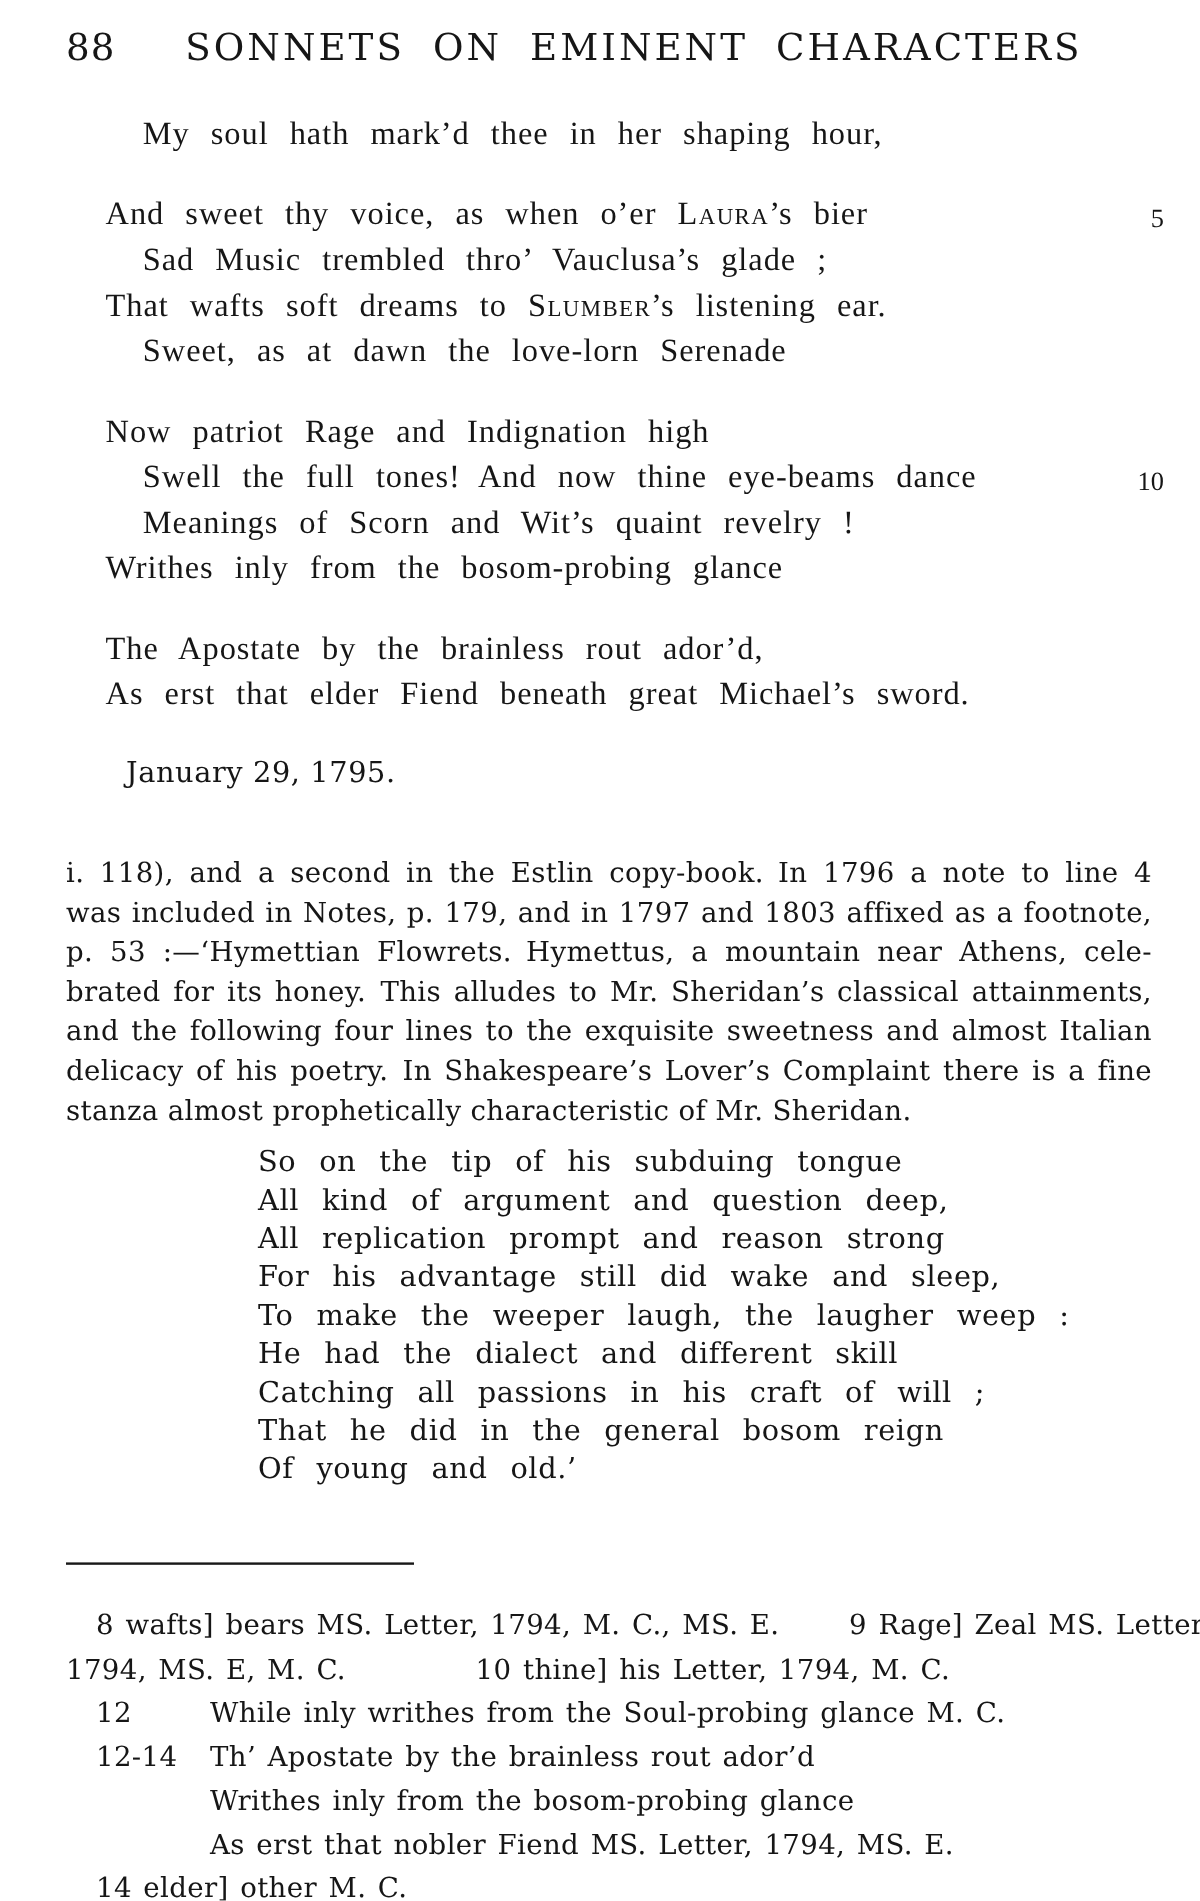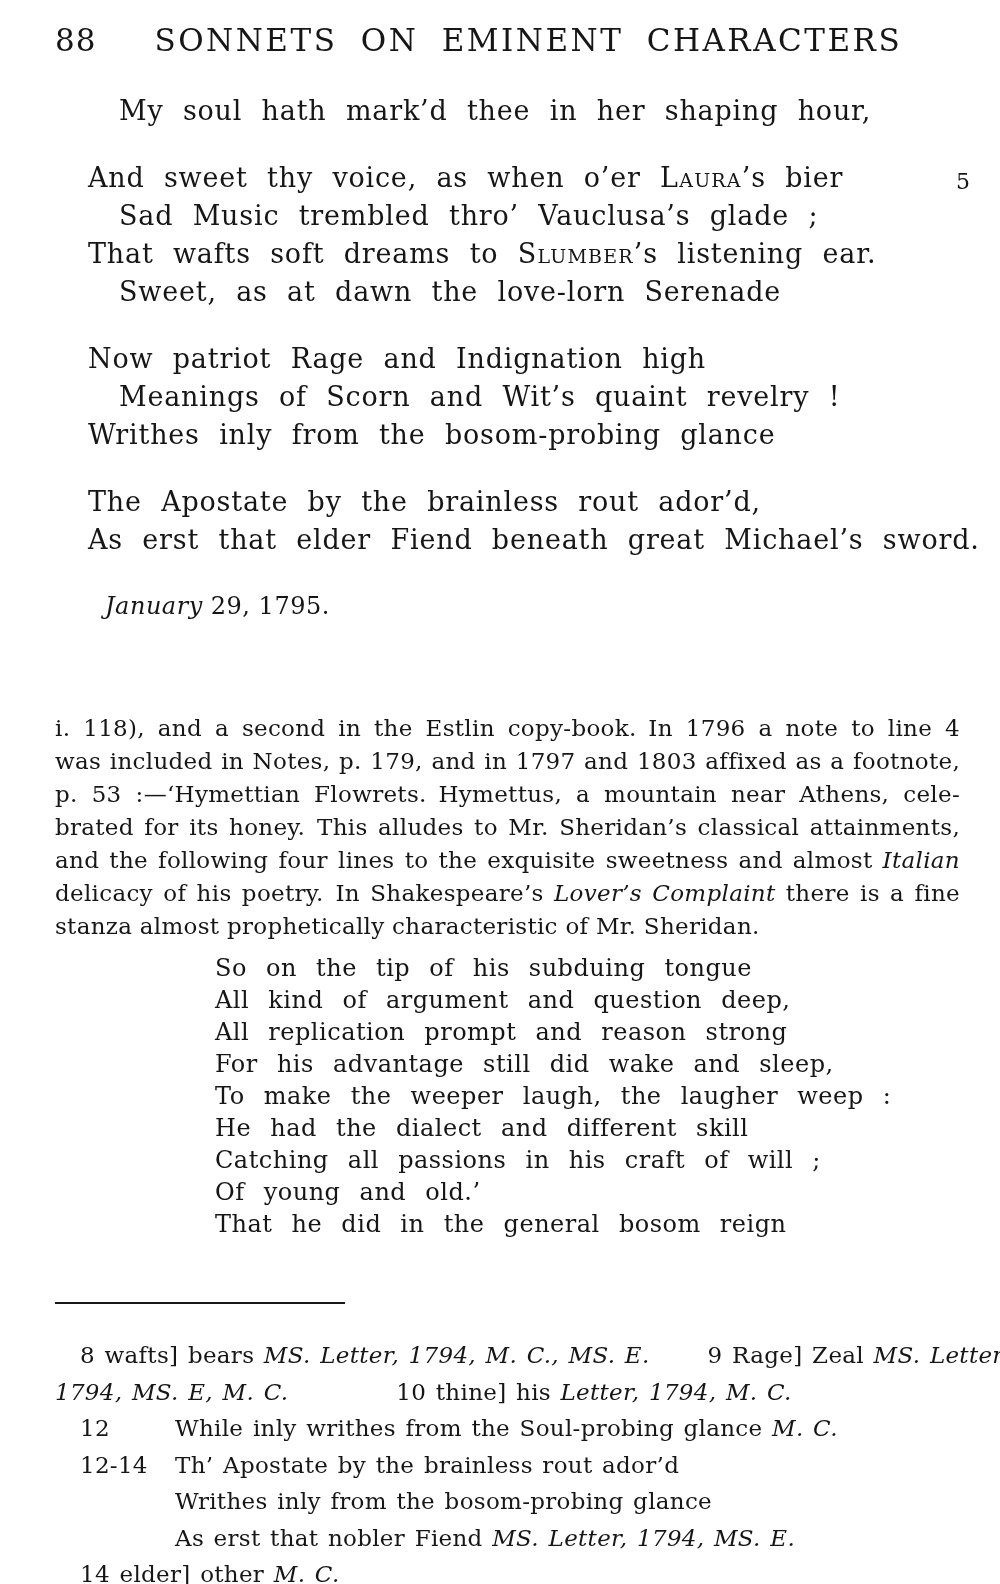--- a/index.html
+++ b/index.html
@@ -14,21 +14,21 @@
   
   .header{
     position:absolute;top:22px;left:55px;right:40px;
     display:flex;align-items:flex-end;
     font-size:31px;
   }
   .pagenum{letter-spacing:1px;}
   .htitle{margin-left:58px;letter-spacing:2.5px;word-spacing:11px;}
   
   .poem{position:absolute;top:92px;left:88px;right:30px;}
-  .stanza{margin:0 0 29px 0;}
+  .stanza{margin:0 0 29px 0;font-family:Liberation Serif, serif;}
   .pline{
     position:relative;
     font-size:27px;line-height:38px;
     letter-spacing:0.8px;word-spacing:10px;
     white-space:nowrap;
   }
   .pline.ind{padding-left:31px;}
   .lineno{
     position:absolute;right:0;top:4px;
     font-size:22px;letter-spacing:0;word-spacing:0;
@@ -65,21 +65,21 @@
   
   .apparatus{position:absolute;top:1337px;left:55px;right:40px;}
   .aline{
     font-size:23px;line-height:36.5px;
     letter-spacing:0.3px;word-spacing:2px;
     white-space:nowrap;
   }
   .aline.in1{padding-left:25px;}
   .aline.cont{padding-left:120px;}
   
-  .i{font-style:italic;}
+  .i{}
   .sc{font-variant:small-caps;letter-spacing:1.2px;}
   .sup{font-size:0.6em;vertical-align:super;line-height:0;margin-left:2px;}
   .gap1{display:inline-block;width:58px;}
   .gap2{display:inline-block;width:108px;}
   .numcol{display:inline-block;width:95px;}
 </style>
 </head>
 <body>
 
 <div class="page">
@@ -94,20 +94,21 @@
       <div class="pline ind"><span class="ptext"><span>My soul hath mark’d thee in her shaping hour,</span></span></div>
     </div>
     <div class="stanza">
       <div class="pline"><span class="ptext"><span>And sweet thy voice, as when o’er </span><span class="sc">Laura</span><span>’s bier</span></span><span class="lineno">5</span></div>
       <div class="pline ind"><span class="ptext"><span>Sad Music trembled thro’ Vauclusa’s glade ;</span></span></div>
       <div class="pline"><span class="ptext"><span>That wafts soft dreams to </span><span class="sc">Slumber</span><span>’s listening ear.</span></span></div>
       <div class="pline ind"><span class="ptext"><span>Sweet, as at dawn the love-lorn Serenade</span></span></div>
     </div>
     <div class="stanza">
       <div class="pline"><span class="ptext"><span>Now patriot Rage and Indignation high</span></span></div>
+      <div class="pline ind"><span class="ptext"><span>Swell the full tones! And now thine eye-beams dance</span></span><span class="lineno">10</span></div>
       <div class="pline ind"><span class="ptext"><span>Meanings of Scorn and Wit’s quaint revelry !</span></span></div>
       <div class="pline"><span class="ptext"><span>Writhes inly from the bosom-probing glance</span></span></div>
     </div>
     <div class="stanza">
       <div class="pline"><span class="ptext"><span>The Apostate by the brainless rout ador’d,</span></span></div>
       <div class="pline"><span class="ptext"><span>As erst that elder Fiend beneath great Michael’s sword.</span></span></div>
     </div>
     <div class="dateline"><span><span class="i">January</span><span> 29, 1795.</span></span></div>
   </section>
 
@@ -122,22 +123,22 @@
   </section>
 
   <section class="quote">
     <div class="qline">So on the tip of his subduing tongue</div>
     <div class="qline">All kind of argument and question deep,</div>
     <div class="qline">All replication prompt and reason strong</div>
     <div class="qline">For his advantage still did wake and sleep,</div>
     <div class="qline">To make the weeper laugh, the laugher weep :</div>
     <div class="qline">He had the dialect and different skill</div>
     <div class="qline">Catching all passions in his craft of will ;</div>
+    <div class="qline">That he did in the general bosom reign</div>
     <div class="qline">Of young and old.’</div>
-    <div class="qline">That he did in the general bosom reign</div>
   </section>
 
 
   <div class="rule"></div>
 
   <section class="apparatus">
     <div class="aline in1"><span>8 wafts] bears </span><span class="i">MS. Letter, 1794, M. C., MS. E.</span><span class="gap1"></span><span>9 Rage] Zeal </span><span class="i">MS. Letter</span></div>
     <div class="aline"><span class="i">1794, MS. E, M. C.</span><span class="gap2"></span><span>10 thine] his </span><span class="i">Letter, 1794, M. C.</span></div>
     <div class="aline in1"><span class="numcol">12</span><span>While inly writhes from the Soul-probing glance </span><span class="i">M. C.</span></div>
     <div class="aline in1"><span class="numcol">12-14</span><span>Th’ Apostate by the brainless rout ador’d</span></div>

